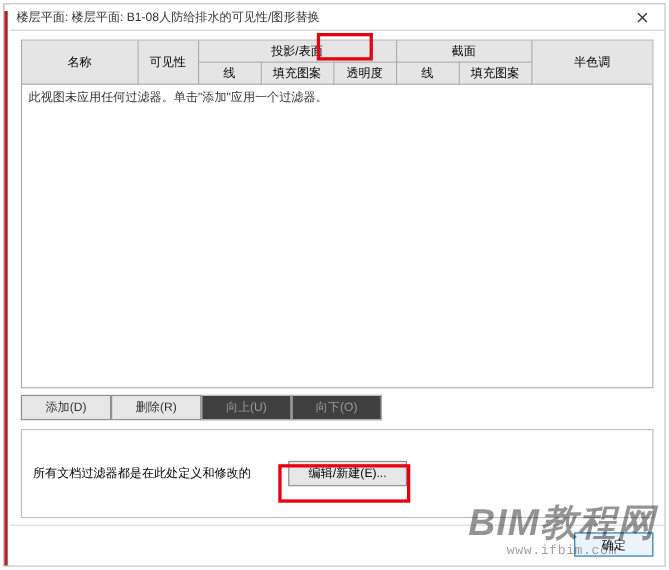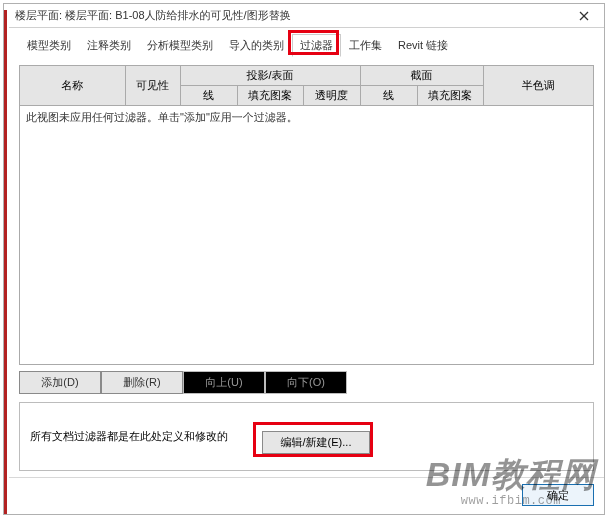--- a/index.html
+++ b/index.html
@@ -110,41 +110,40 @@
     height: 23px;
     border: 1px solid #8a8a8a;
     background: #e6e6e6;
     display: flex; align-items: center; justify-content: center;
     font-size: 11px;
     color: #333;
   }
   .btn.disabled {
     color: #999;
     border-color: #bcbcbc;
-    background: #000000;
+    background: #404040;
   }
   .edit-panel {
     border: 1px solid #bcbcbc;
-    padding: 12px 10px;
+    padding: 24px 10px;
     display: flex;
     align-items: center;
     gap: 30px;
   }
   .edit-btn-wrap {
     position: relative;
     padding: 4px;
   }
   .edit-btn {
     min-width: 108px;
     height: 23px;
     border: 1px solid #8a8a8a;
     background: #e6e6e6;
     display: flex; align-items: center; justify-content: center;
     font-size: 11px;
-    margin-top: 12px;
   }
   .dlg-footer {
     display: flex;
     justify-content: flex-end;
     gap: 8px;
     padding: 6px 10px 8px 10px;
     border-top: 1px solid #d8d8d8;
   }
   .ok-btn {
     min-width: 72px; height: 22px;
@@ -190,29 +189,20 @@
   <div class="titlebar">
     <div class="title">楼层平面: 楼层平面: B1-08人防给排水的可见性/图形替换</div>
     <div class="close-btn">
       <svg width="10" height="10" viewBox="0 0 10 10">
         <line x1="1" y1="1" x2="9" y2="9" stroke="#333" stroke-width="1.2"></line>
         <line x1="9" y1="1" x2="1" y2="9" stroke="#333" stroke-width="1.2"></line>
       </svg>
     </div>
   </div>
 
-  <div class="tabs">
-    <div class="tab">模型类别</div>
-    <div class="tab">注释类别</div>
-    <div class="tab">分析模型类别</div>
-    <div class="tab">导入的类别</div>
-    <div class="tab active" id="tab-filters">过滤器</div>
-    <div class="tab">工作集</div>
-    <div class="tab">Revit 链接</div>
-  </div>
 
   <div class="content">
 
     <div class="table-wrap">
       <table class="hdr">
         <colgroup>
           <col style="width:105px">
             <col style="width:55px">
           <col style="width:57px">
             <col style="width:66px">

